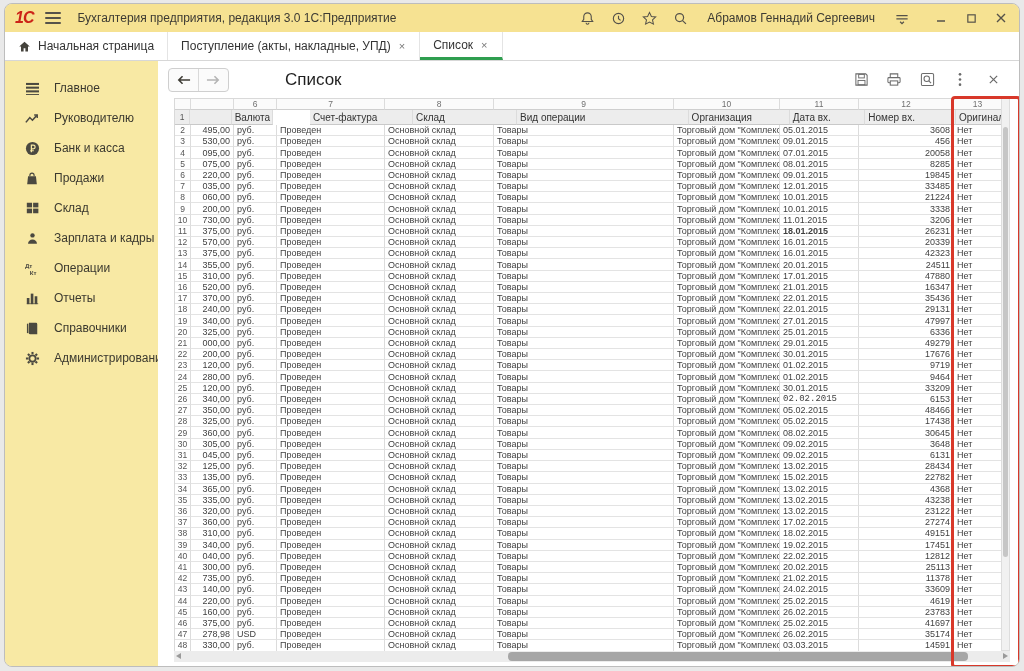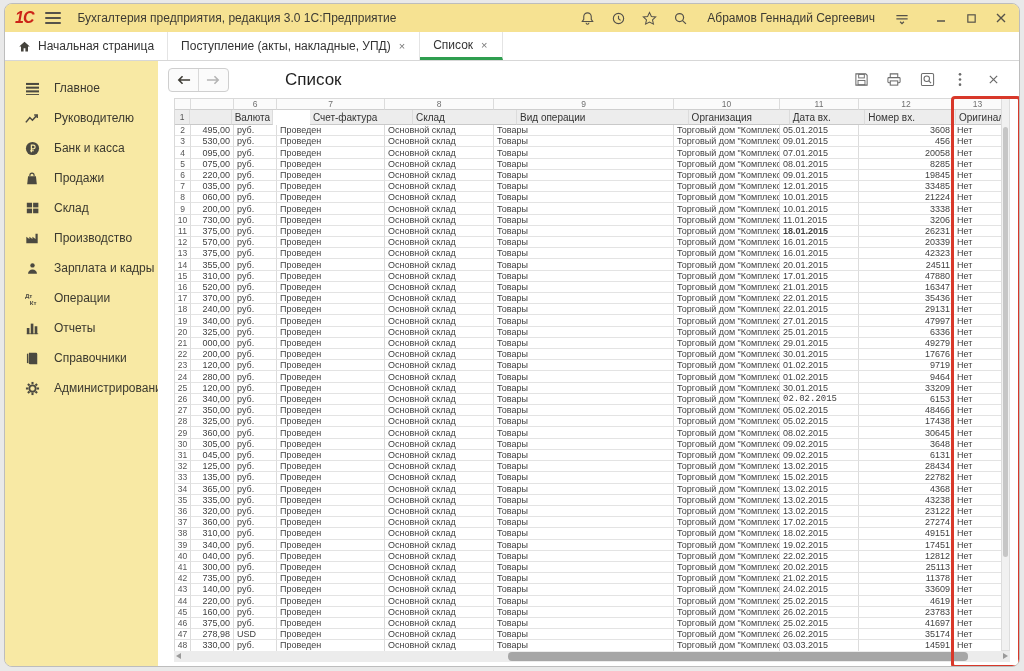--- a/index.html
+++ b/index.html
@@ -191,28 +191,20 @@
               <rect x="1.5" y="2" width="6" height="5.3" fill="#4b4940"></rect>
               <rect x="8.7" y="2" width="6" height="5.3" fill="#4b4940"></rect>
               <rect x="1.5" y="8.7" width="6" height="5.3" fill="#4b4940"></rect>
               <rect x="8.7" y="8.7" width="6" height="5.3" fill="#4b4940"></rect>
             </svg>
           </span>
           <span>Склад</span>
         </div>
         <div class="side-item">
           <span class="ic">
-            <svg width="16" height="14" viewBox="0 0 16 16">
-              <path d="M1.5 14V6.5L5 9V6.5L8.5 9V6.5L12 9V3h2.5v11z" fill="#4b4940"></path>
-            </svg>
-          </span>
-          <span>Производство</span>
-        </div>
-        <div class="side-item">
-          <span class="ic">
             <svg width="13" height="15" viewBox="0 0 16 16">
               <circle cx="8" cy="4.2" r="2.7" fill="#4b4940"></circle>
               <path d="M2.5 14.5c0-3.2 2.5-5.3 5.5-5.3s5.5 2.1 5.5 5.3z" fill="#4b4940"></path>
             </svg>
           </span>
           <span>Зарплата и кадры</span>
         </div>
         <div class="side-item">
           <span class="ic">
             <svg width="16" height="15" viewBox="0 0 16 16">

